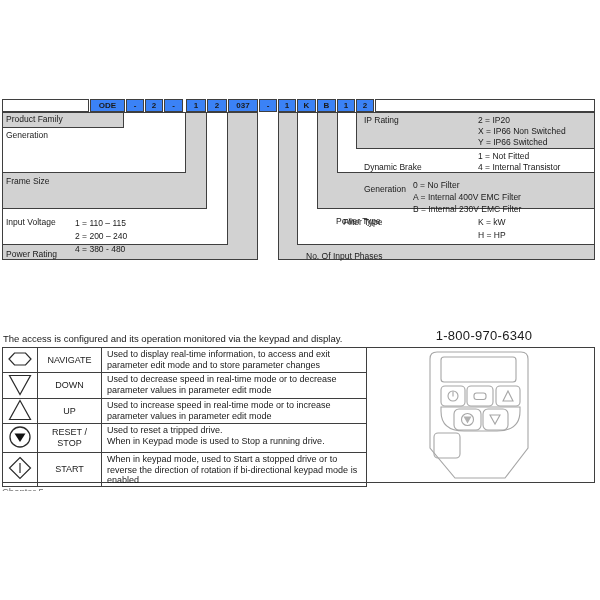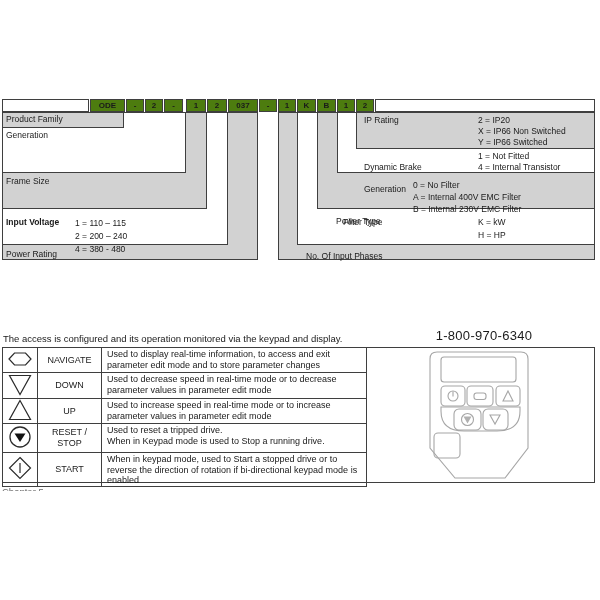--- a/index.html
+++ b/index.html
@@ -4,21 +4,21 @@
 <style>
   html,body{margin:0;padding:0;background:#fff;}
   .page{position:relative;width:600px;height:600px;background:#fff;overflow:hidden;
         font-family:"Liberation Sans",sans-serif;color:#1a1a1a;}
   .page *{box-sizing:border-box;}
   
   .diagram{position:absolute;left:2px;top:99px;width:594px;height:163px;}
   .rg,.rw{position:absolute;border:1px solid #3f3f3f;}
   .rg{background:#d2d2d2;}
   .rw{background:#ffffff;}
-  .cell{position:absolute;top:0;height:13px;background:#4d7c0f;border:1px solid #3f3f3f;
+  .cell{position:absolute;top:0;height:13px;background:#3b82f6;border:1px solid #3f3f3f;
         font-size:8px;font-weight:bold;text-align:center;line-height:11px;}
   .cell.white{background:#fff;}
   .lbl{position:absolute;font-size:8.5px;line-height:11px;white-space:nowrap;}
   .lbl2{position:absolute;font-size:8.5px;line-height:11px;white-space:pre-line;}
   .opts{position:absolute;}
   .opts div{font-size:8.5px;white-space:nowrap;}
   .lh11 div{line-height:11px;} .lh12 div{line-height:12px;} .lh13 div{line-height:13px;}
   
   .intro{position:absolute;left:3px;top:333px;font-size:9.5px;white-space:nowrap;}
   .phone{position:absolute;left:408px;top:328px;width:152px;text-align:center;
@@ -64,21 +64,21 @@
     <div class="cell" style="left:276px;width:18px;">1</div>
     <div class="cell" style="left:295px;width:19px;">K</div>
     <div class="cell" style="left:315px;width:19px;">B</div>
     <div class="cell" style="left:335px;width:18px;">1</div>
     <div class="cell" style="left:354px;width:18px;">2</div>
     <div class="cell white" style="left:373px;width:220px;"></div>
 
     <div class="lbl" style="left:4px;top:15px;">Product Family</div>
     <div class="lbl" style="left:4px;top:31px;">Generation</div>
     <div class="lbl" style="left:4px;top:77px;text-align:center;">Frame Size</div>
-    <div class="lbl" style="left:4px;top:118px;font-weight:bold;">Input Voltage</div>
+    <div class="lbl" style="left:4px;top:118px;">Input Voltage</div>
     <div class="opts lh13" style="left:73px;top:118px;">
       <div>1 = 110 – 115</div>
       <div>2 = 200 – 240</div>
       <div>4 = 380 - 480</div>
     </div>
     <div class="lbl" style="left:4px;top:150px;">Power Rating</div>
 
     <div class="lbl" style="left:362px;top:16px;">IP Rating</div>
     <div class="opts lh11" style="left:476px;top:16px;">
       <div>2 = IP20</div>

